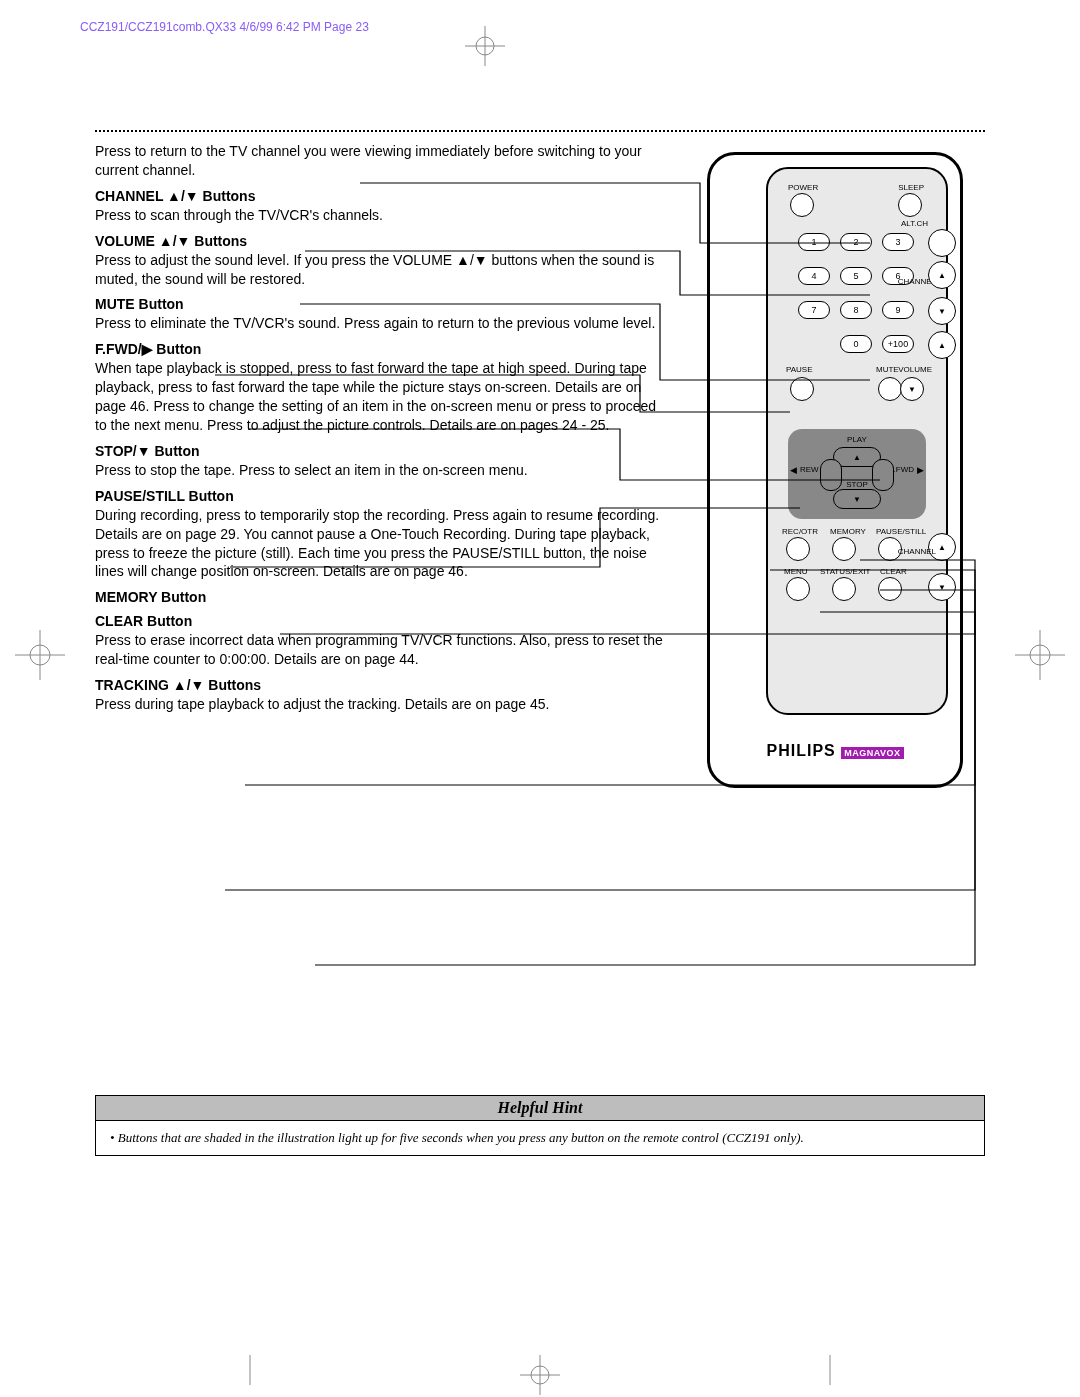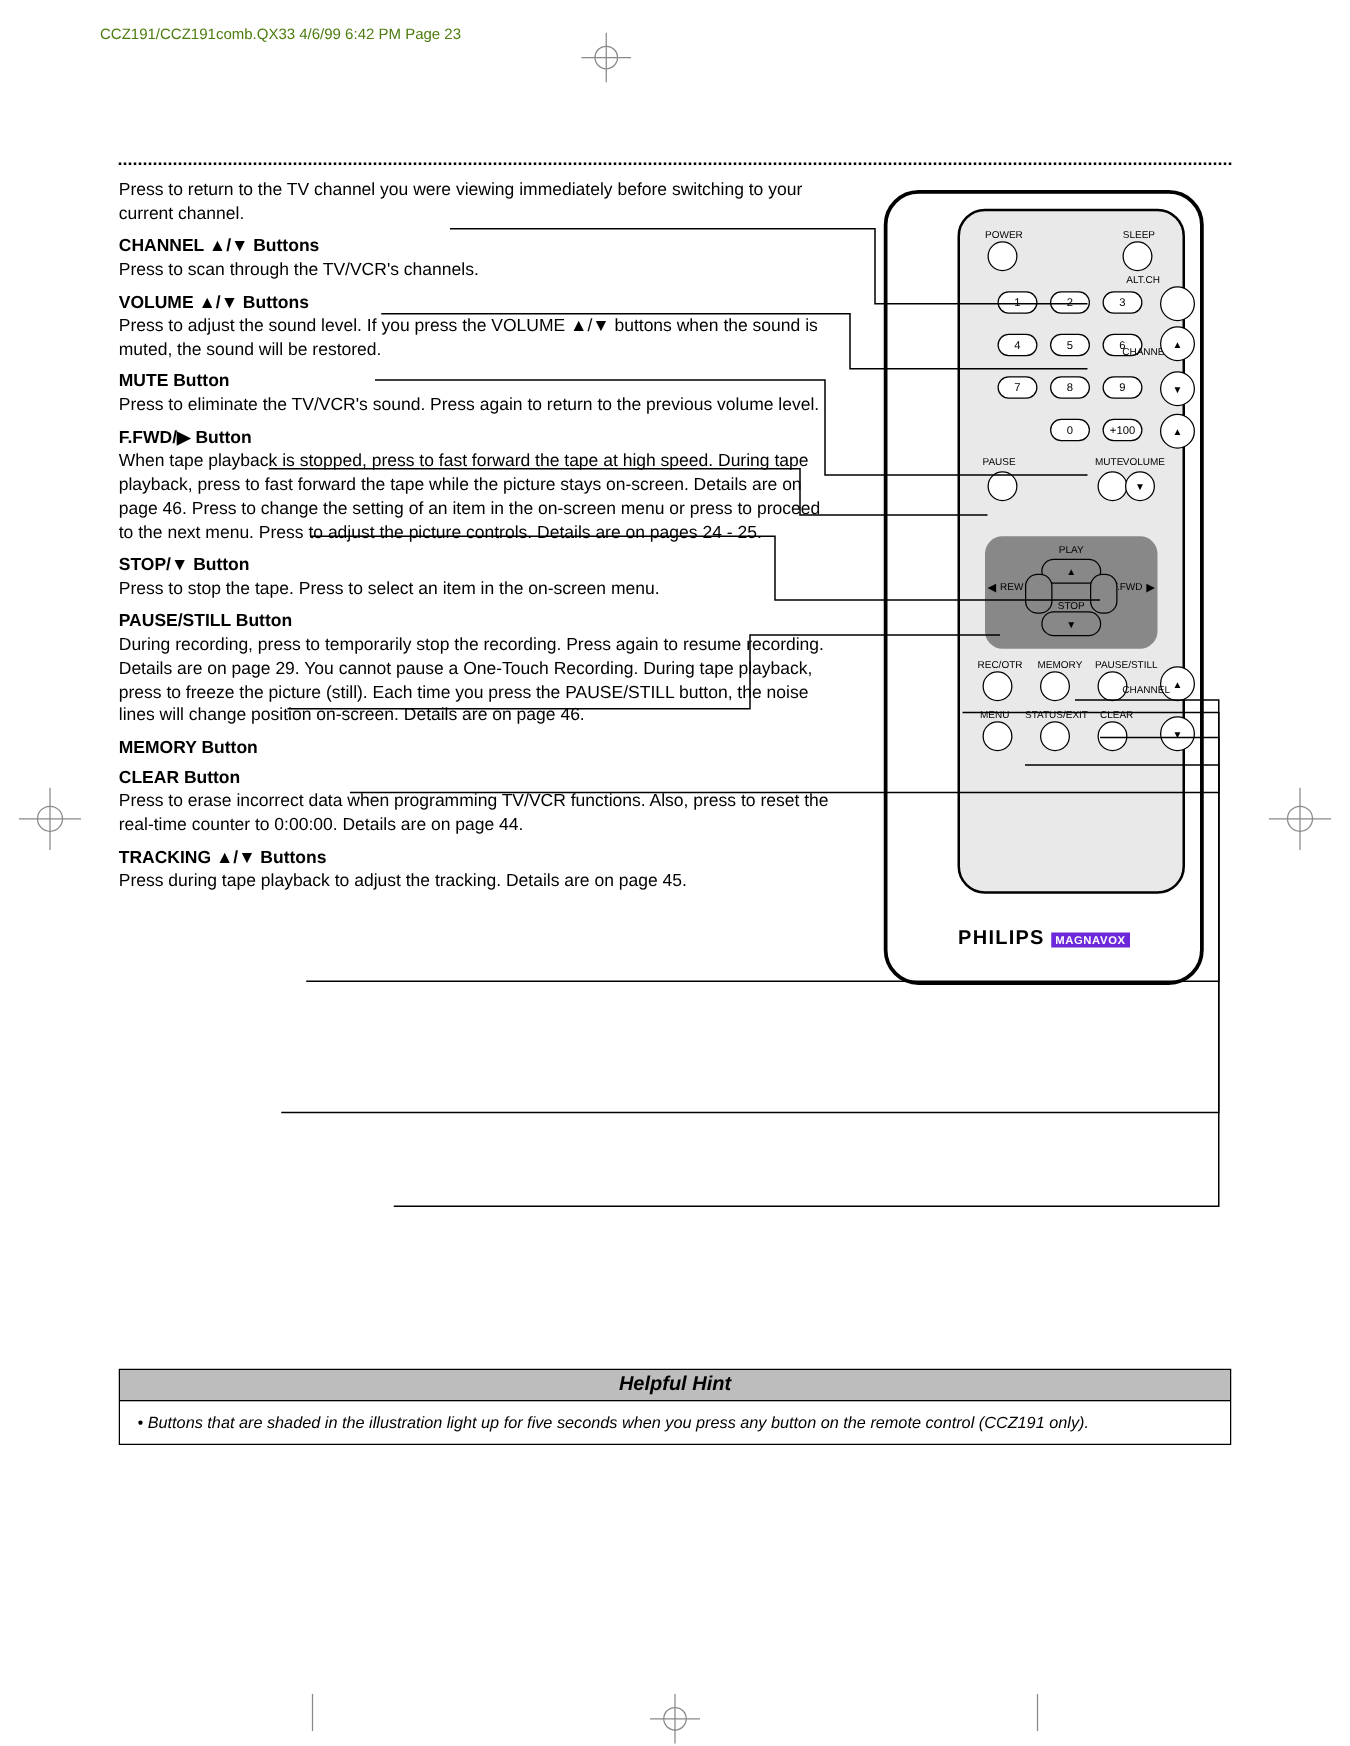--- a/index.html
+++ b/index.html
@@ -11,21 +11,21 @@
     width: 1080px;
     height: 1397px;
     position: relative;
     color: #000;
   }
   .header-line {
     position: absolute;
     top: 20px;
     left: 80px;
     font-size: 12px;
-    color: #4d7c0f;
+    color: #8b5cf6;
   }
   .content {
     position: absolute;
     top: 130px;
     left: 95px;
     right: 95px;
   }
   .title-row {
     text-align: right;
     font-family: "Arial Narrow", Arial, sans-serif;
@@ -124,30 +124,31 @@
   .brand {
     position:absolute;
     bottom: 25px;
     width:100%;
     text-align:center;
     font-weight:bold;
     font-size: 16px;
     letter-spacing: 1px;
   }
   .brand .box {
-    background:#6d28d9; color:#fff; font-size:9px; padding:1px 3px; margin-left:0; letter-spacing:0.5px;
+    background:#a21caf; color:#fff; font-size:9px; padding:1px 3px; margin-left:0; letter-spacing:0.5px;
   }
 
   
   .hint-box {
     position: absolute;
     left: 95px;
     right: 95px;
     top: 1095px;
     border: 1.5px solid #000;
+    font-family: Liberation Serif, serif;
   }
   .hint-title {
     background:#bdbdbd;
     text-align:center;
     font-weight:bold;
     font-style: italic;
     padding: 3px 0;
     border-bottom: 1.5px solid #000;
     font-size: 16px;
   }

